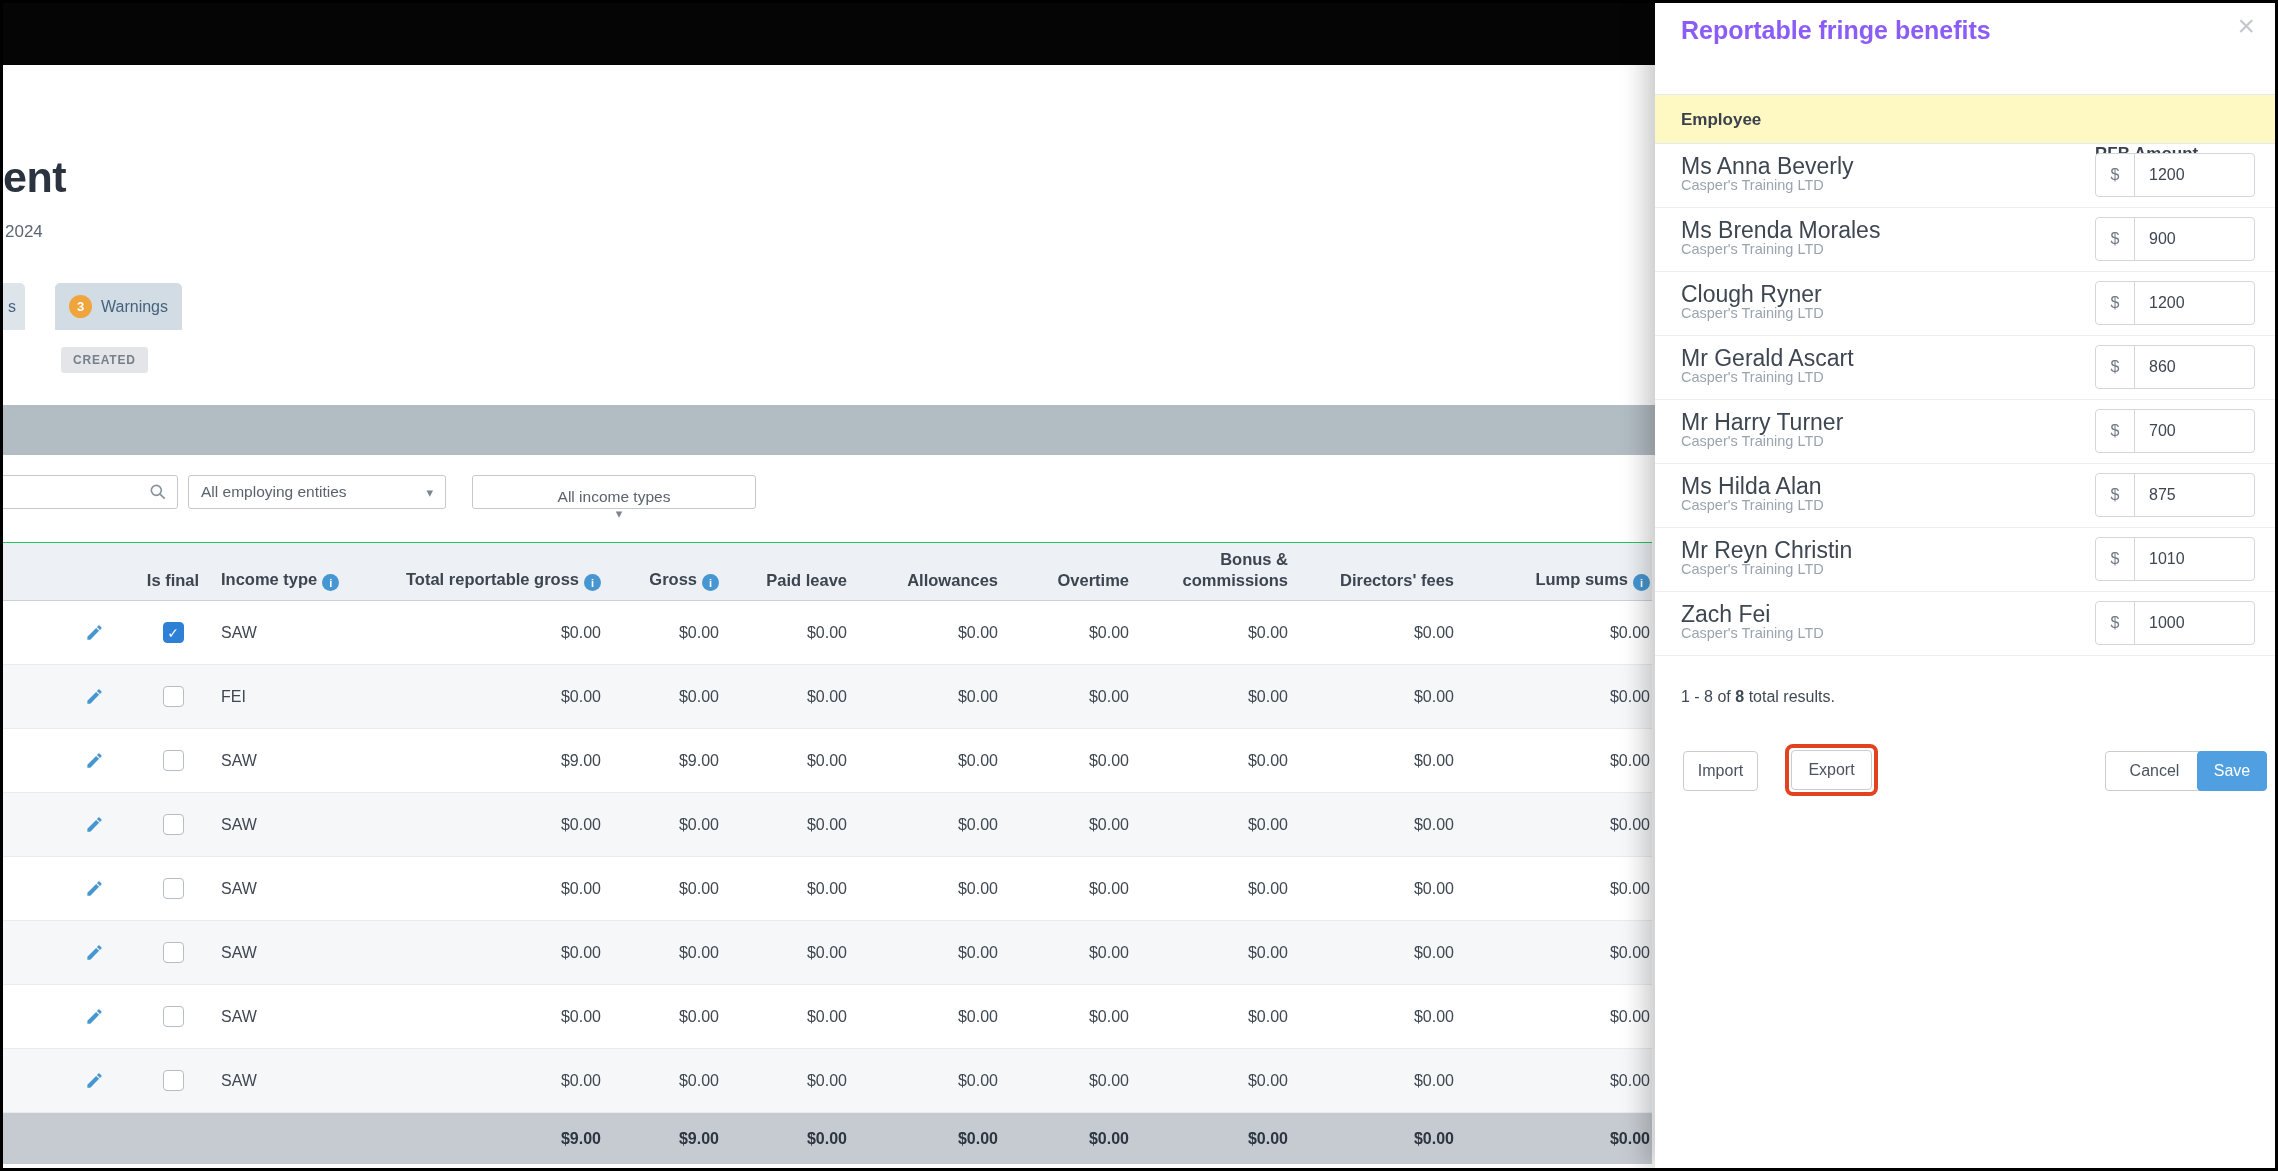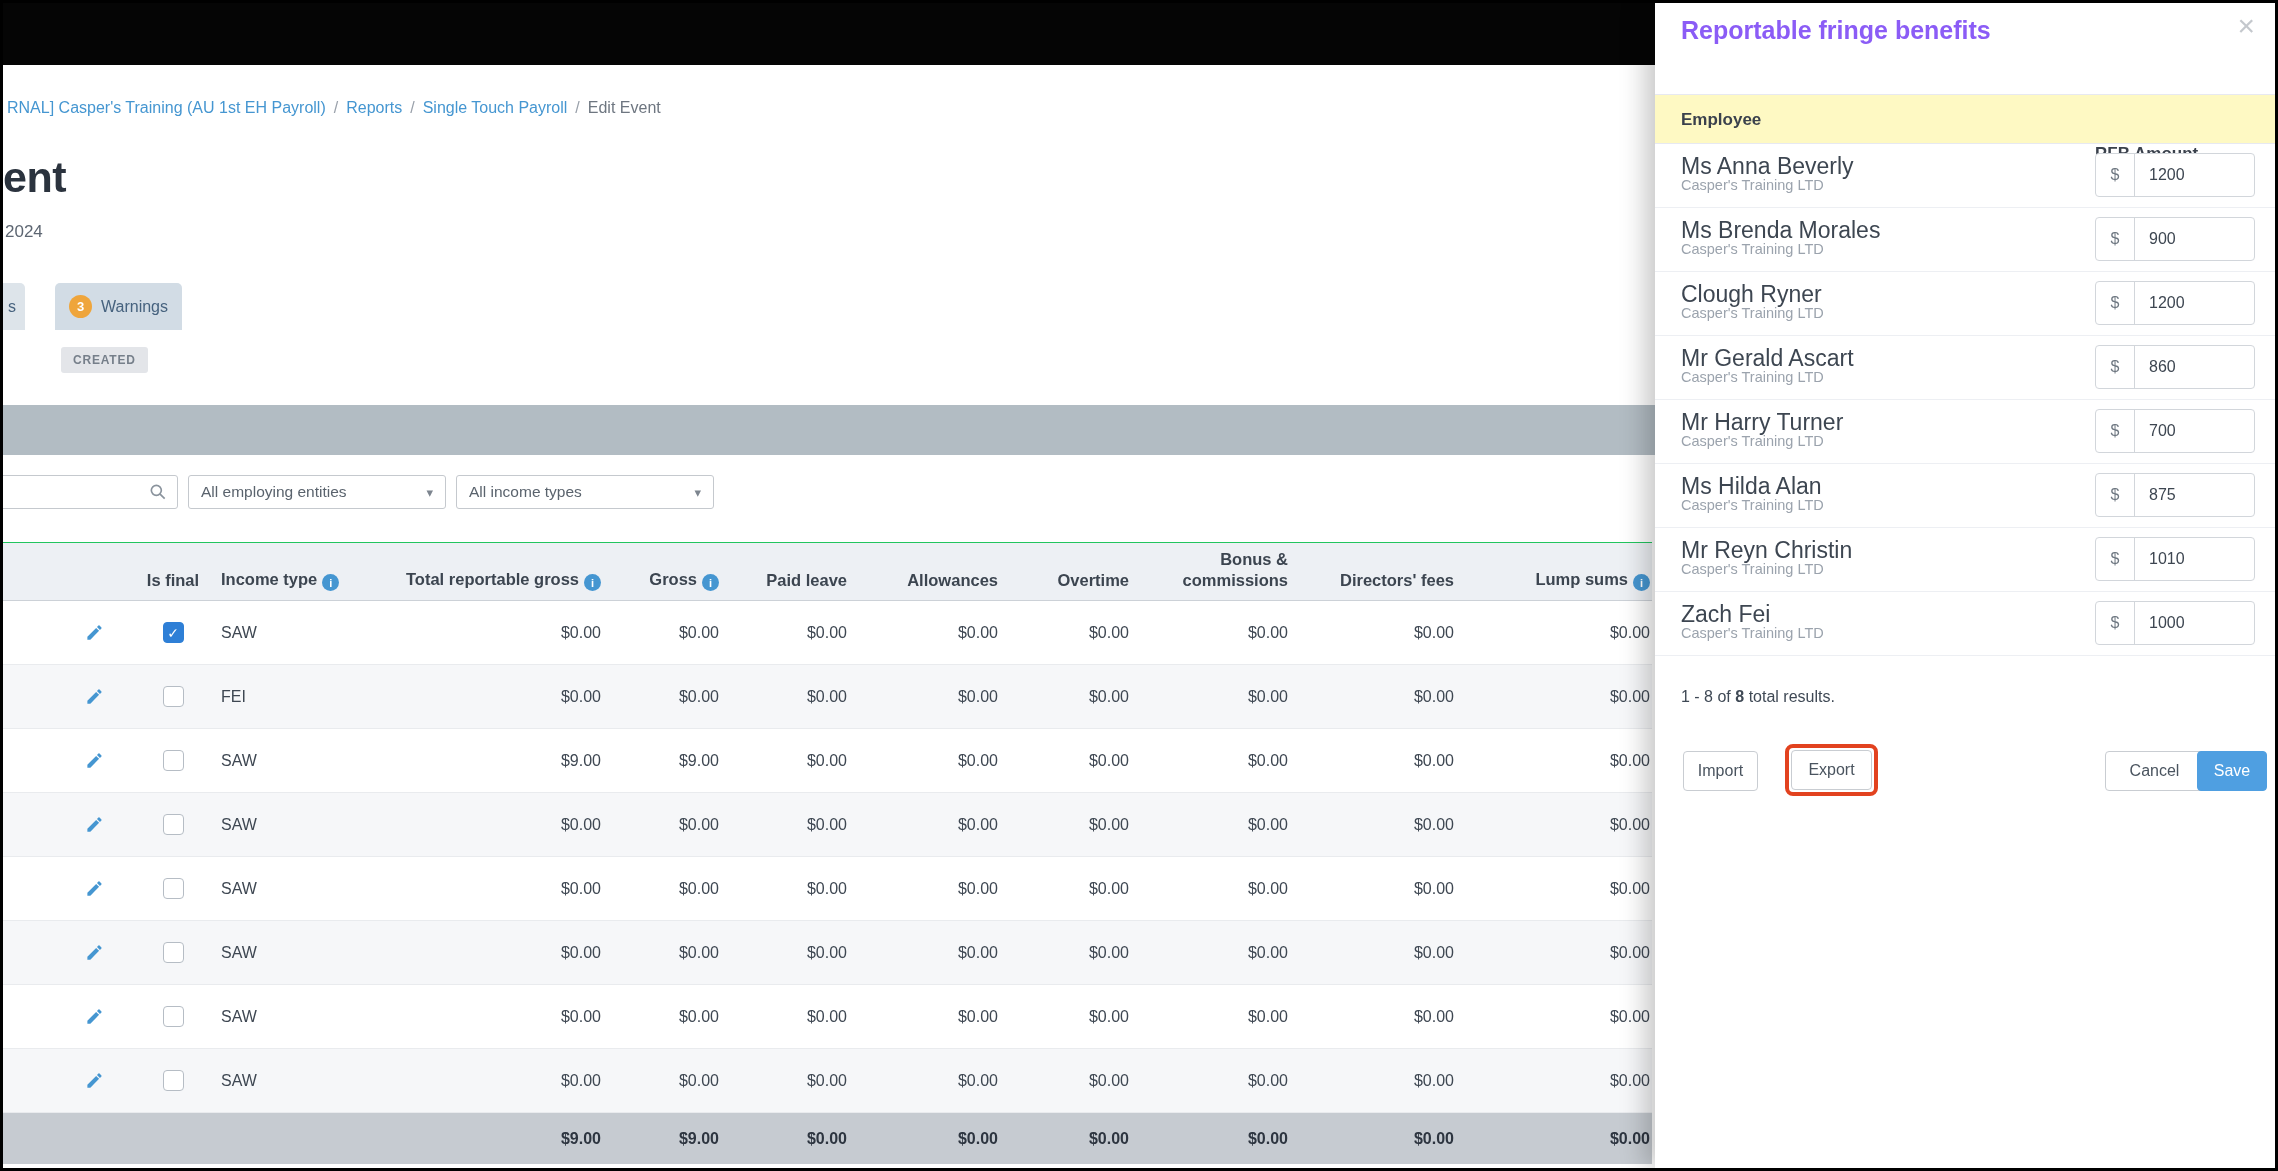--- a/index.html
+++ b/index.html
@@ -25,21 +25,21 @@
   .created-badge{position:absolute;left:58px;top:344px;height:26px;line-height:26px;padding:0 12px;
     background:#e3e5e9;border-radius:3px;font-size:12px;font-weight:700;letter-spacing:.8px;color:#767f8a;}
   .gray-band{position:absolute;left:0;top:402px;width:100%;height:50px;background:#b2bcc3;}
   .search-box{position:absolute;left:-60px;top:472px;width:235px;height:34px;border:1px solid #c5c9ce;border-radius:3px;background:#fff;box-sizing:border-box;}
   .search-input{position:absolute;left:8px;top:2px;width:180px;height:26px;border:none;outline:none;font-size:15px;font-family:inherit;color:#3e4752;background:transparent;}
   .search-icon{position:absolute;right:9px;top:6px;}
   .select{position:absolute;top:472px;height:34px;border:1px solid #c5c9ce;border-radius:3px;background:#fff;
     display:flex;align-items:center;justify-content:space-between;box-sizing:border-box;
     padding:12px 12px;font-size:15.5px;color:#5a636d;cursor:pointer;}
   .select-entities{left:185px;width:258px;}
-  .select-income{left:453px;width:258px;}
+  .select-income{left:469px;width:284px;flex-direction:column;}
   .chev{color:#7d858f;font-size:13px;margin-left:10px;}
   .pay-table{position:absolute;left:0;top:539px;width:1649px;border-collapse:collapse;table-layout:fixed;}
   .pay-table thead th{background:#edf0f4;border-top:1px solid #22c55e;border-bottom:1px solid #ccd1d7;
     font-size:16.5px;font-weight:700;color:#3c4550;vertical-align:bottom;padding:6px 2px 9px 2px;line-height:1.28;}
   .pay-table tbody td{height:63px;font-size:16px;color:#3e4752;border-bottom:1px solid #e9ebee;background:#fff;padding:0 2px;}
   .pay-table tbody tr.alt td{background:#f6f7f9;}
   .pay-table tfoot td{height:51px;background:#c6cbd1;border-top:1px solid #b3b9bf;font-size:16px;font-weight:700;color:#2d3540;padding:0 2px;}
   .al-r{text-align:right;}
   .al-c{text-align:center;}
   .al-l{text-align:left;}
@@ -78,21 +78,20 @@
   #btn-save{left:542px;width:70px;background:#4f9fe1;border-color:#4f9fe1;color:#fff;}
 </style>
 </head>
 <body>
 
 <div class="screen">
 
   <div class="main">
     <div class="top-bar"></div>
 
-    <nav class="breadcrumb"><span class="bc-link">RNAL] Casper's Training (AU 1st EH Payroll)</span><span class="bc-sep">/</span><span class="bc-link">Reports</span><span class="bc-sep">/</span><span class="bc-link">Single Touch Payroll</span><span class="bc-sep">/</span><span class="bc-current">Edit Event</span></nav>
 
     <h1 class="page-title">ent</h1>
     <div class="page-subtitle">2024</div>
 
     <div class="tab tab-partial">
       <span>s</span>
     </div>
     <div class="tab tab-warnings">
       <span class="warn-badge">3</span>
       <span>Warnings</span>

